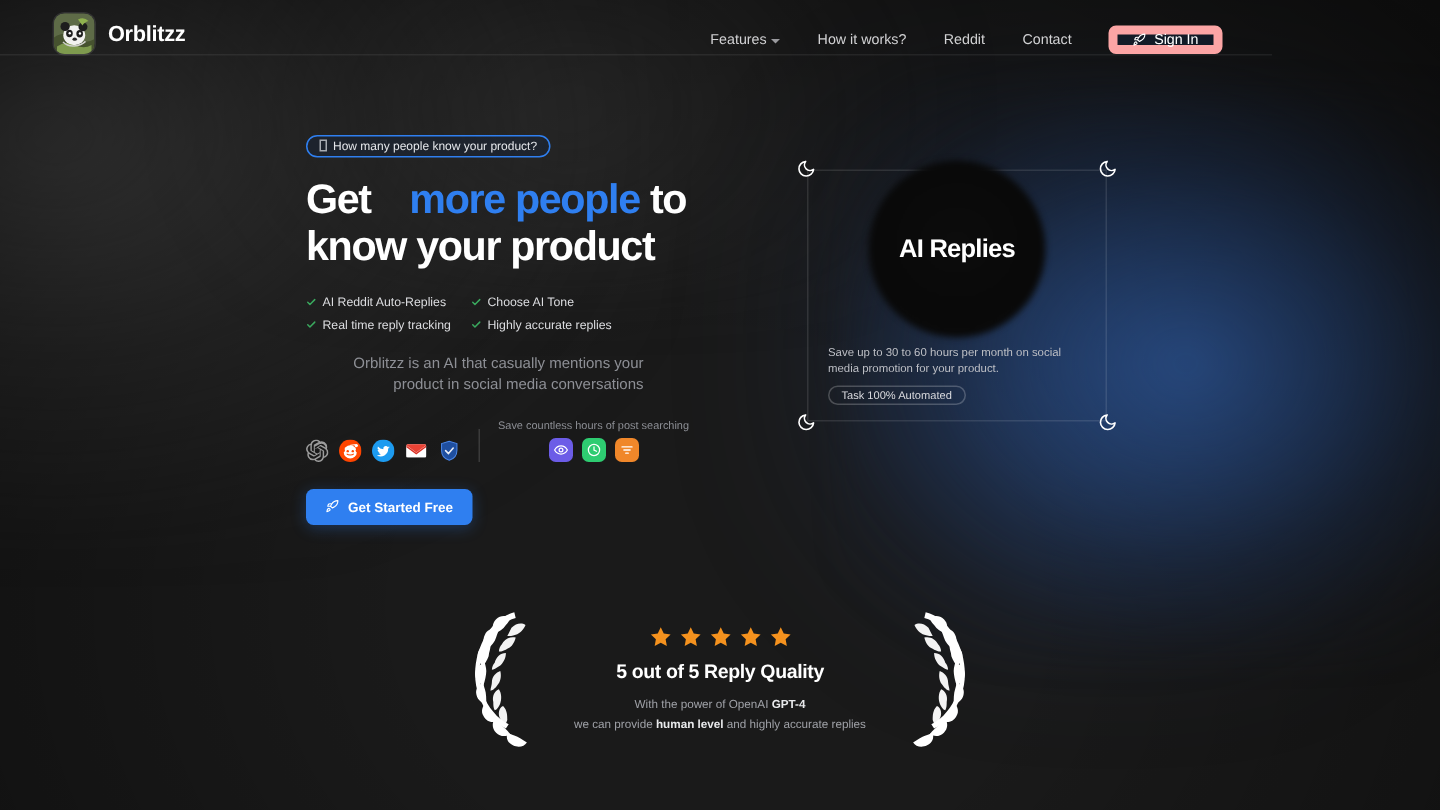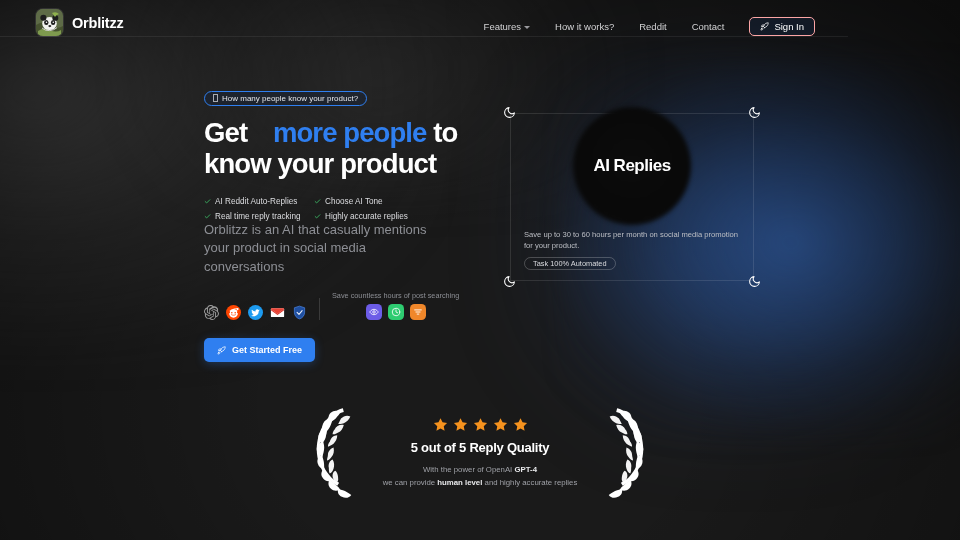--- a/index.html
+++ b/index.html
@@ -56,21 +56,21 @@
   .brand-name{font-size:14.5px;font-weight:700;letter-spacing:-.2px;color:#fff;}
 
   nav.main-nav{margin-left:auto;margin-right:33px;display:flex;align-items:center;gap:25px;}
   .nav-link{
     font-size:9.5px;color:#d2d2d4;text-decoration:none;white-space:nowrap;
     display:flex;align-items:center;gap:3px;cursor:pointer;
   }
   .chev{display:inline-block;width:0;height:0;border-left:3px solid transparent;border-right:3px solid transparent;border-top:3.4px solid #9a9a9e;margin-top:1px;}
   .signin-btn{
     display:flex;align-items:center;gap:5px;
-    height:19px;padding:0 10px;border:1px solid #fca5a5;border-radius:5px;
+    height:19px;padding:0 10px;border:6px solid #fca5a5;border-radius:5px;
     font-size:9.5px;color:#fff;background:rgba(28,60,110,.22);cursor:pointer;
   }
   .rocket{width:9px;height:9px;flex:none;}
 
   
   .hero{position:absolute;left:204px;top:88px;width:290px;z-index:5;}
   .badge{
     display:inline-flex;align-items:center;gap:4px;
     height:15px;padding:0 8px;border:1px solid #2f7ff0;border-radius:20px;
     font-size:8px;color:#e4e6ea;background:rgba(20,36,66,.35);
@@ -87,21 +87,21 @@
   h1.headline .accent{color:#2f7ff0;margin-left:19px;}
 
   .feature-grid{
     margin-top:17px;display:grid;grid-template-columns:106px auto;
     row-gap:6px;column-gap:4px;
   }
   .feat{display:flex;align-items:center;gap:4px;font-size:8.2px;color:#dcdde0;white-space:nowrap;}
   .feat .ck{width:7px;height:7px;flex:none;}
 
   .subtext{
-    margin-top:0;font-size:13px;line-height:1.45;color:#8d8f95;max-width:225px;
+    margin-top:15px;font-size:10px;line-height:1.45;color:#8d8f95;max-width:225px;text-align:right;
   }
 
   .logo-row-wrap{margin-top:14px;display:flex;align-items:flex-end;gap:11px;}
   .logo-row{display:flex;align-items:center;gap:7px;}
   .brand-icn{width:15px;height:15px;flex:none;}
   .vline{width:1px;height:22px;background:rgba(255,255,255,.14);margin:0 1px;}
   .save-block{display:flex;flex-direction:column;align-items:center;gap:4px;}
   .save-label{font-size:7.3px;color:#8c8e94;white-space:nowrap;}
   .app-icons{display:flex;gap:6px;}
   .app-icn{
@@ -112,21 +112,21 @@
 
   .cta{
     margin-top:18px;display:inline-flex;align-items:center;gap:6px;
     height:20px;padding:12px 13px;border-radius:5px;background:#2f7ff0;
     font-size:9px;font-weight:600;color:#fff;cursor:pointer;
     box-shadow:0 2px 10px rgba(47,127,240,.30);
   }
 
   
   .card{
-    position:absolute;left:510px;top:113px;width:244px;height:168px;z-index:5;
+    position:absolute;left:538px;top:113px;width:200px;height:168px;z-index:5;
     border:1px solid rgba(255,255,255,.11);
   }
   .corner{
     position:absolute;width:13px;height:13px;color:#fff;
   }
   .corner.tl{left:-8px;top:-8px;}
   .corner.tr{right:-8px;top:-8px;}
   .corner.bl{left:-8px;bottom:-8px;}
   .corner.br{right:-8px;bottom:-8px;}
   .blob{

